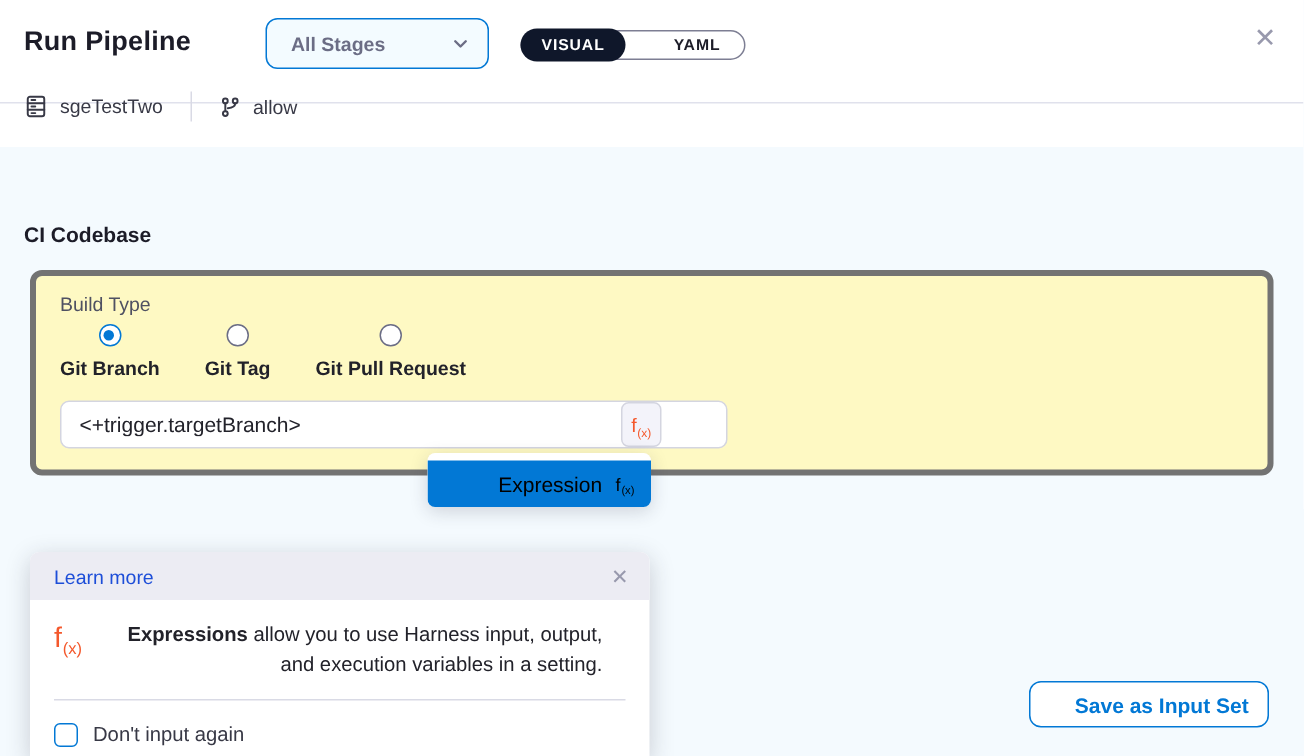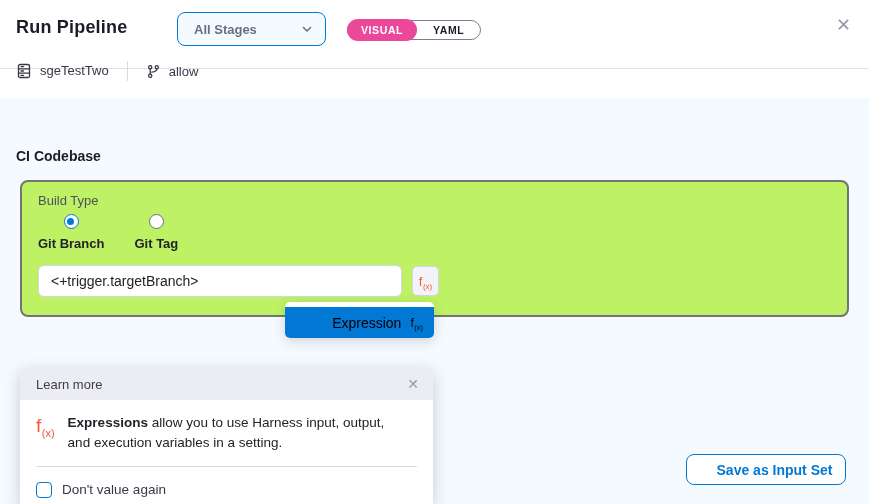--- a/index.html
+++ b/index.html
@@ -26,27 +26,27 @@
     display: flex; align-items: center; justify-content: space-between;
     padding: 0 12px 0 16px; cursor: pointer; margin-left: 39px;
   }
   .stage-selector .value { font-size: 13px; font-weight: 600; color: #6b6d85; }
   .view-toggle {
     position: absolute; left: 347px; top: 20px; height: 20px;
     display: inline-flex; align-items: center;
     border: 1px solid #7d7e93; border-radius: 999px; background: #fff;
   }
   .view-toggle .seg-active {
-    height: 22px; margin: -2px 0 -2px -1px; background: #ec4899; color: #fff;
+    height: 22px; margin: -2px 0 -2px -1px; background: #0f172a; color: #fff;
     border-radius: 999px; padding: 0 14px; display: flex; align-items: center;
     font-size: 10.5px; font-weight: 700; letter-spacing: .6px;
   }
   .view-toggle .seg {
     padding: 0 16px; font-size: 10.5px; font-weight: 700;
-    color: #1c1c28; letter-spacing: .6px;
+    color: #1c1c28; letter-spacing: .6px; margin-left: 16px;
   }
   .modal-close {
     position: absolute; right: 14px; top: 12px; padding: 4px;
     font-size: 18px; line-height: 1; color: #9899ad; cursor: pointer;
   }
   .meta-row {
     position: absolute; left: 16px; top: 60px; height: 22px;
     display: flex; align-items: center;
   }
   .meta-item { display: flex; align-items: flex-start; gap: 8px;
@@ -57,42 +57,42 @@
   .modal-body {
     position: absolute; top: 98px; left: 0; right: 0; bottom: 0;
     background: #f4fafe;
   }
   .section-title {
     position: absolute; left: 16px; top: 50px;
     font-size: 14px; font-weight: 700; color: #1c1c28;
   }
   .codebase-card {
     position: absolute; left: 20px; top: 82px; width: 829px; height: 137px;
-    background: #bef264; border: 2px solid #737373; border-radius: 8px;
+    background: #fef9c3; border: 4px solid #737373; border-radius: 8px;
   }
   .field-label { font-size: 13px; font-weight: 500; color: #4f5162; }
   .build-type-label { position: absolute; left: 16px; top: 11px; }
   .radio-row {
     position: absolute; left: 16px; top: 32px;
     display: flex; align-items: center; gap: 30px;
   }
   .radio-opt { display: flex; align-items: center; gap: 7px; cursor: pointer; flex-direction: column; }
   .radio {
     width: 15px; height: 15px; border-radius: 50%; background: #fff;
     border: 1.5px solid #6b6d85; position: relative; flex: none;
   }
   .radio.selected { border-color: #0278d5; }
   .radio.selected::after {
     content: ""; position: absolute; left: 2.5px; top: 2.5px;
     width: 7px; height: 7px; border-radius: 50%; background: #0278d5;
   }
   .radio-label { font-size: 13px; font-weight: 600; color: #22222a; }
   .branch-name-label { position: absolute; left: 16px; top: 62px; margin-top: 32px; }
   .branch-input {
-    position: absolute; left: 16px; top: 83px; width: 364px; height: 32px;
+    position: absolute; left: 16px; top: 83px; width: 445px; height: 32px;
     border: 1px solid #d4d5e0; border-radius: 6px; background: #fff;
     padding: 0 12px; font-size: 14px; color: #22222a; font-family: inherit;
     outline: none;
   }
   .fx-button {
     position: absolute; left: 390px; top: 84px; width: 27px; height: 30px;
     border: 1px solid #d4d5e0; border-radius: 5px; background: #f3f3fa;
     display: flex; align-items: center; justify-content: center; cursor: pointer;
   }
   .fx-glyph { display: inline-flex; align-items: baseline; line-height: 1; }
@@ -119,21 +119,21 @@
   .learn-popover {
     position: absolute; left: 20px; top: 270px; width: 413px; height: 137px;
     background: #fff; border-radius: 6px 6px 0 0;
     box-shadow: 0 4px 16px rgba(40,41,61,.22); overflow: hidden;
   }
   .popover-header {
     height: 32px; background: #ececf3;
     display: flex; align-items: center; justify-content: space-between;
     padding: 0 14px 0 16px;
   }
-  .popover-title { font-size: 13px; color: #404040; text-align: center; }
+  .popover-title { font-size: 13px; color: #1d4ed8; text-align: center; }
   .popover-close { font-size: 14px; color: #9899ad; cursor: pointer; line-height: 1; }
   .popover-body { padding: 13px 16px 0 16px; }
   .desc-row { display: flex; align-items: flex-start; gap: 13px; }
   .popover-fx { margin-top: 3px; flex: none; }
   .popover-fx .fx-f { font-size: 19px; }
   .popover-fx .fx-sub { font-size: 11px; transform: translateY(5px); }
   .desc-text { font-size: 13.5px; color: #22222a; line-height: 1.5; width: 334px; }
   .desc-text .lead { font-weight: 700; }
   .popover-divider { border: none; border-top: 1px solid #d9dae5; margin: 12px 0 0 0; }
   .checkbox-row { display: flex; align-items: center; gap: 10px; margin-top: 15px; cursor: pointer; }
@@ -214,20 +214,24 @@
 
       <div class="radio-row">
         <div class="radio-opt">
           <span class="radio selected"></span>
           <span class="radio-label">Git Branch</span>
         </div>
         <div class="radio-opt">
           <span class="radio"></span>
           <span class="radio-label">Git Tag</span>
         </div>
+        <div class="radio-opt">
+          <span class="radio"></span>
+          <span class="radio-label">Git Pull Request</span>
+        </div>
       </div>
 
       <div class="field-label branch-name-label">Branch Name</div>
       <input class="branch-input" type="text" value="&lt;+trigger.targetBranch&gt;" style="">
 
       <div class="fx-button">
         <span class="fx-glyph fx-orange">
           <span class="fx-f">f</span>
             <span class="fx-sub">(x)</span>
         </span>
@@ -248,27 +252,27 @@
       <div class="popover-header">
         <span class="popover-title">Learn more</span>
         <span class="popover-close">✕</span>
       </div>
       <div class="popover-body">
         <div class="desc-row">
           <span class="fx-glyph fx-orange popover-fx">
             <span class="fx-f">f</span>
               <span class="fx-sub">(x)</span>
           </span>
-          <p class="desc-text" style="margin:0;">
+          <p class="desc-text" style="margin:0;text-align:right;">
             <span class="lead">Expressions</span><span> allow you to use Harness input, output, and execution variables in a setting.</span>
           </p>
         </div>
         <hr class="popover-divider">
         <div class="checkbox-row">
           <span class="checkbox"></span>
-          <span class="checkbox-label">Don't value again</span>
+          <span class="checkbox-label">Don't input again</span>
         </div>
       </div>
     </div>
 
     <button class="save-input-set-btn">Save as Input Set</button>
   </div>
 </div>
 
 </body></html>

